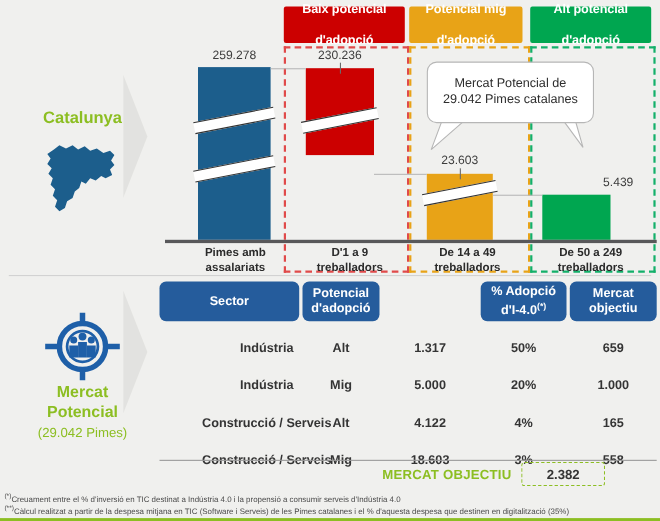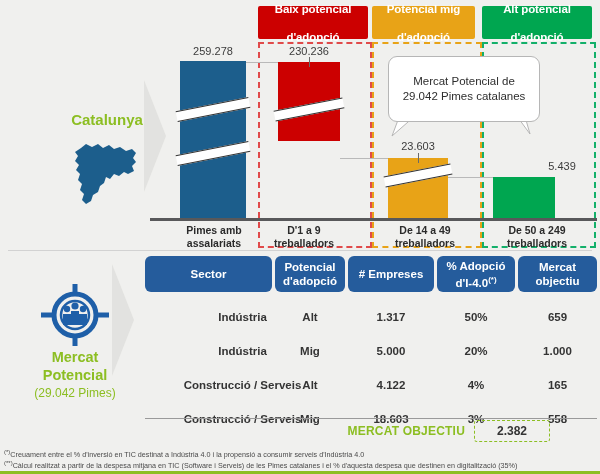--- a/index.html
+++ b/index.html
@@ -56,30 +56,30 @@
   .leader{position:absolute;height:1px;background:#b9b9b9;}
   .tickdrop{position:absolute;width:1px;background:#6a6a6a;}
 
   .xlab{
     position:absolute;font-size:10.5px;font-weight:bold;color:#2b2b2b;
     text-align:center;line-height:13px;top:224px;
   }
 
   
   .callout{
-    position:absolute;left:388px;top:56px;width:152px;height:66px;
+    position:absolute;left:388px;top:56px;width:152px;height:56px;
     background:#fff;border:1px solid #b6b6b6;border-radius:9px;
     display:flex;align-items:center;justify-content:center;
     font-size:11.5px;color:#2e2e2e;line-height:15px;text-align:center;
     box-sizing:border-box;
   }
   .tail-svg{position:absolute;left:380px;top:100px;}
 
   
-  .left-top{position:absolute;left:0;top:12px;width:150px;height:248px;margin-left:32px;}
+  .left-top{position:absolute;left:0;top:0;width:150px;height:248px;}
   .cat-label{
     position:absolute;left:0;top:99px;width:150px;text-align:center;
     font-size:15px;font-weight:bold;color:#8CBE22;
   }
   .cat-map{position:absolute;left:30px;top:124px;}
 
   .arrow-top{position:absolute;left:112px;top:68px;}
   .arrow-bot{position:absolute;left:112px;top:300px;}
 
   .divider{position:absolute;left:8px;top:250px;width:584px;height:1px;background:#d2d2d2;}
@@ -196,21 +196,21 @@
     <div class="val" style="left:173px;top:45px;width:80px;">259.278</div>
     <div class="val" style="left:269px;top:45px;width:80px;">230.236</div>
     <div class="val" style="left:378px;top:140px;width:80px;">23.603</div>
     <div class="val" style="left:510px;top:160px;width:80px;padding-left:12px;">5.439</div>
 
     <div class="axis"></div>
 
     <div class="xlab" style="left:168px;width:92px;">
       <span>Pimes amb assalariats</span>
     </div>
-    <div class="xlab" style="left:256px;width:96px;">
+    <div class="xlab" style="left:270px;width:96px;">
       <span>D'1 a 9 treballadors</span>
     </div>
     <div class="xlab" style="left:374px;width:102px;">
       <span>De 14 a 49 treballadors</span>
     </div>
     <div class="xlab" style="left:482px;width:110px;">
       <span>De 50 a 249 treballadors</span>
     </div>
 
     <svg class="tail-svg" width="180" height="40" viewBox="0 0 180 40">
@@ -268,21 +268,20 @@
 
   <div class="table">
     <div class="thead">
       <div class="th th-sector">Sector</div>
       <div class="th th-pot">
         <div>
           <span>Potencial</span><br>
           <span>d'adopció</span>
         </div>
       </div>
-      <div class="th th-emp"># Empreses</div>
       <div class="th th-ado">
         <div>
           <span>% Adopció</span><br>
           <span>d'I-4.0</span><sup>(*)</sup>
         </div>
       </div>
       <div class="th th-mer">
         <div>
           <span>Mercat</span><br>
           <span>objectiu</span>

